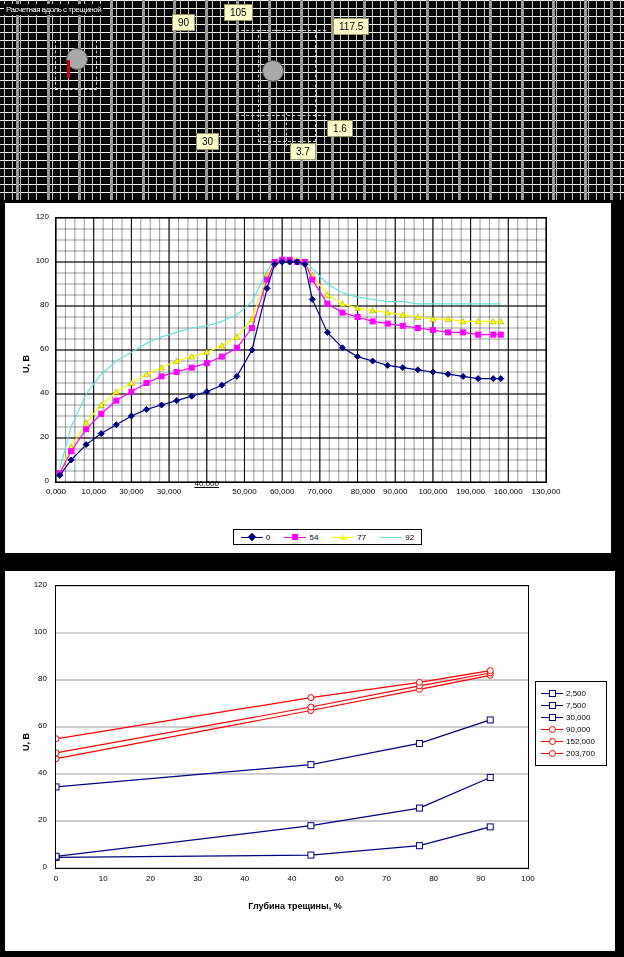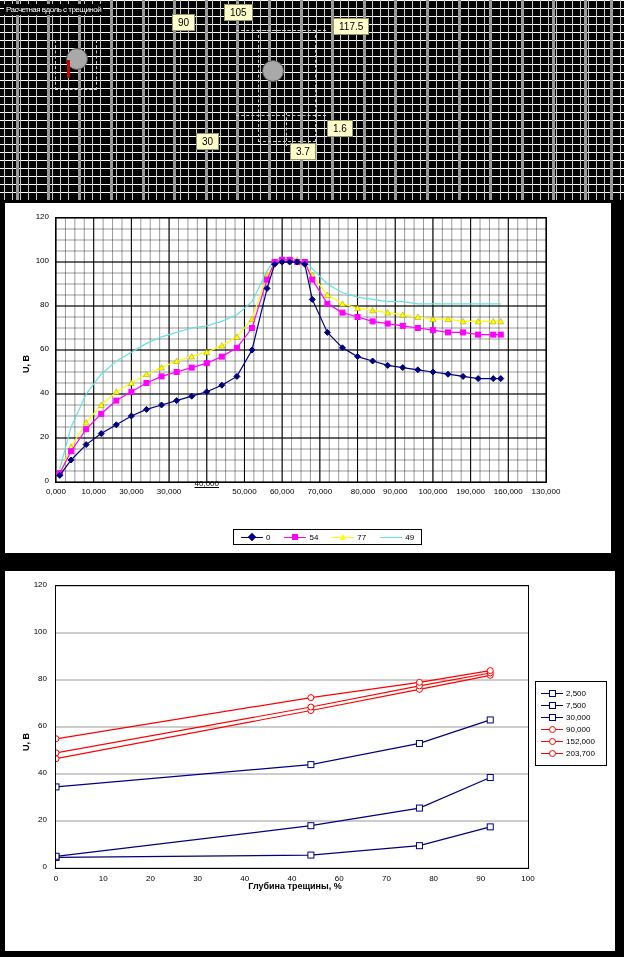--- a/index.html
+++ b/index.html
@@ -595,21 +595,21 @@
         <span class="legend-swatch">
           <i style="background: rgb(255, 255, 0);"></i>
           <b style="background: transparent; border-left: 3px solid transparent; border-right: 3px solid transparent; border-bottom: 6px solid rgb(255, 255, 0); width: 0px; height: 0px;"></b>
         </span>
         <span>77</span>
       </div>
       <div class="legend-row">
         <span class="legend-swatch">
           <i style="background: rgb(102, 224, 224);"></i>
         </span>
-        <span>49</span>
+        <span>92</span>
       </div>
     </div>
 </div>
 
 <div id="chart2-panel" class="chart-panel">
   <div class="plot" id="chart2-plot" style="left:50px; top:14px; width:474px; height:284px;">
     <svg id="chart2-svg" width="472" height="282" viewBox="0 0 472 282" style="position:absolute; left:0; top:0;">
         <line x1="0" y1="282" x2="472" y2="282" stroke="#808080" stroke-width="0.8"></line>
         <line x1="0" y1="235" x2="472" y2="235" stroke="#808080" stroke-width="0.8"></line>
         <line x1="0" y1="188" x2="472" y2="188" stroke="#808080" stroke-width="0.8"></line>
@@ -665,21 +665,21 @@
       <div class="tick-x" style="left: 177.6px; top: 303px; width: 30px;">30</div>
       <div class="tick-x" style="left: 224.8px; top: 303px; width: 30px;">40</div>
       <div class="tick-x" style="left: 272px; top: 303px; width: 30px;">40</div>
       <div class="tick-x" style="left: 319.2px; top: 303px; width: 30px;">60</div>
       <div class="tick-x" style="left: 366.4px; top: 303px; width: 30px;">70</div>
       <div class="tick-x" style="left: 413.6px; top: 303px; width: 30px;">80</div>
       <div class="tick-x" style="left: 460.8px; top: 303px; width: 30px;">90</div>
       <div class="tick-x" style="left: 508px; top: 303px; width: 30px;">100</div>
     </div>
   <div class="axis-label-y" style="left:16px; top:180px;">U, В</div>
-  <div class="axis-label-x" style="left:140px; top:310px; width:300px;">Глубина трещины, %</div>
+  <div class="axis-label-x" style="left:140px; top:330px; width:300px;">Глубина трещины, %</div>
   <div class="legend-box" id="chart2-legend" style="left:530px; top:110px; width:72px;">
       <div class="legend-row">
         <span class="legend-swatch">
           <i style="background: rgb(0, 0, 128);"></i>
           <b style="background: rgb(255, 255, 255); border: 1px solid rgb(0, 0, 128); width: 5px; height: 5px;"></b>
         </span>
         <span>2,500</span>
       </div>
       <div class="legend-row">
         <span class="legend-swatch">

